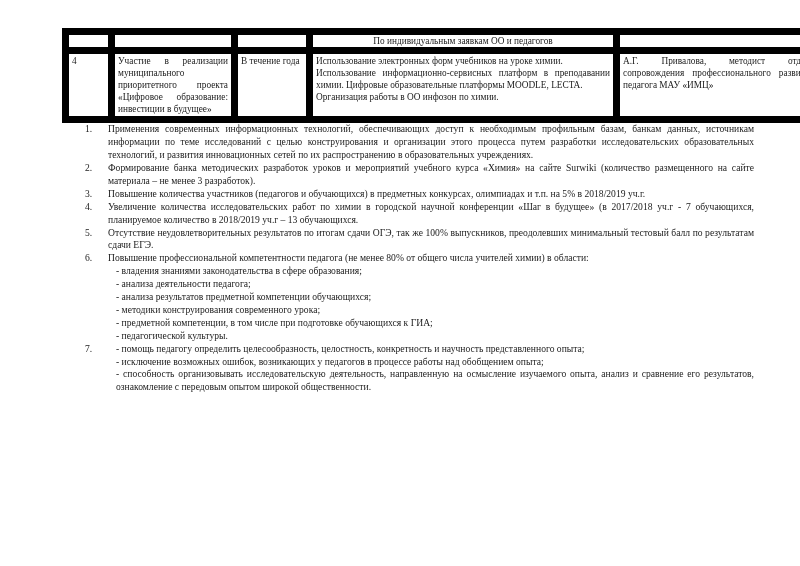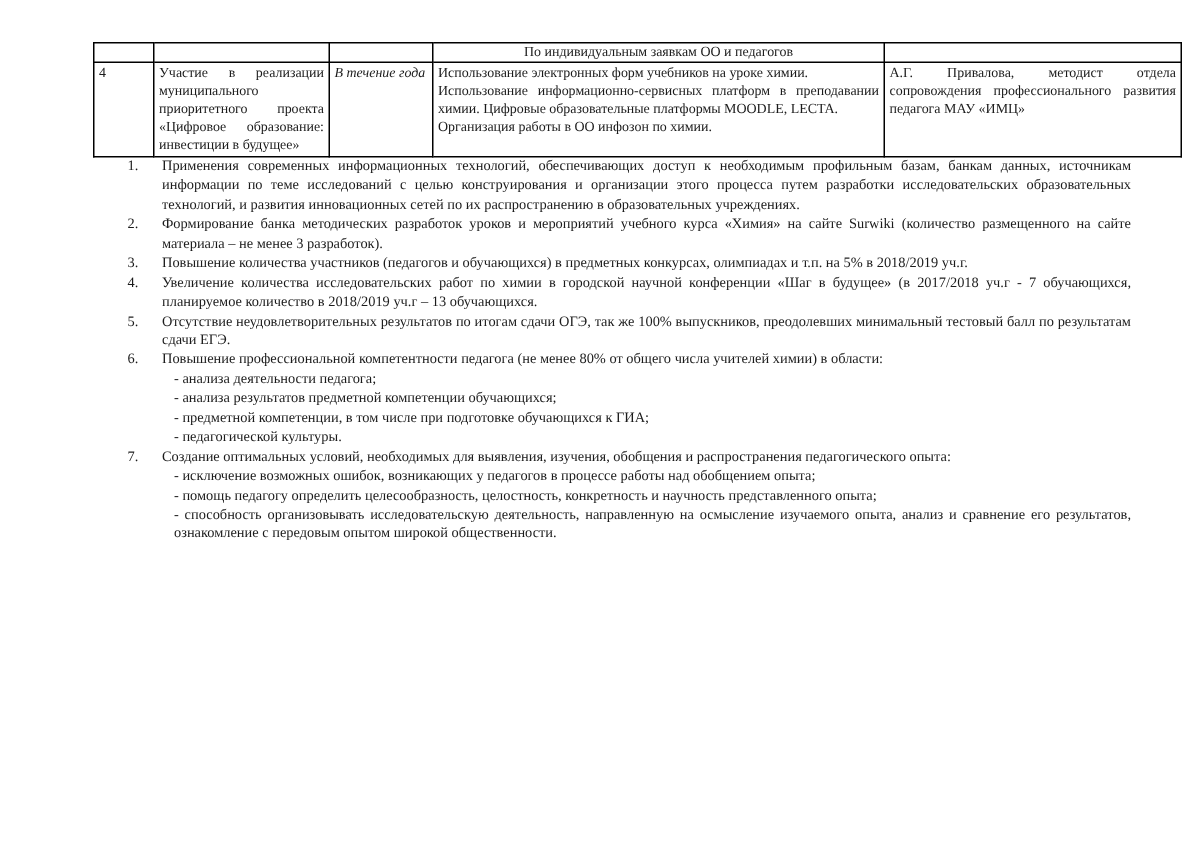--- a/index.html
+++ b/index.html
@@ -26,30 +26,30 @@
   
   table.schedule {
     width: 692px;
     border-collapse: collapse;
     table-layout: fixed;
     margin: 0 0 0 0;
     font-size: 9.3px;
     line-height: 1.30;
   }
   table.schedule td {
-    border: 1px solid #000000;
+    border: 7px solid #000000;
     padding: 1px 3px 1px 3px;
     vertical-align: top;
     text-align: justify;
     text-align-last: left;
     hyphens: none;
   }
   td.col-num   { width: 33px;  text-align: center; text-align-last: center; }
   td.col-name  { width: 110px; }
-  td.col-term  { width: 62px;  text-align: center; text-align-last: center; font-style: italic; }
+  td.col-term  { width: 62px;  text-align: center; text-align-last: center; }
   td.col-desc  { width: 296px; }
   td.col-resp  { width: 191px; }
 
   tr.header-row td {
     text-align: center;
     text-align-last: center;
     padding-top: 1px;
     padding-bottom: 1px;
   }
   tr.header-row td.spanned { padding: 0 2px; }
@@ -153,32 +153,33 @@
 
     <li>
       <span class="marker">5.</span>
       <span class="li-text">Отсутствие неудовлетворительных результатов по итогам сдачи ОГЭ, так же 100% выпускников, преодолевших минимальный тестовый балл по результатам сдачи ЕГЭ.</span>
     </li>
 
     <li>
       <span class="marker">6.</span>
       <span class="li-text">Повышение профессиональной компетентности педагога (не менее 80% от общего числа учителей химии) в области:</span>
       <ul class="dashes">
+        <li>- владения знаниями законодательства в сфере образования;</li>
         <li>- анализа деятельности педагога;</li>
         <li>- анализа результатов предметной компетенции обучающихся;</li>
+        <li>- методики конструирования современного урока;</li>
         <li>- предметной компетенции, в том числе при подготовке обучающихся к ГИА;</li>
         <li>- педагогической культуры.</li>
       </ul>
     </li>
 
     <li>
       <span class="marker">7.</span>
-      <span class="li-text">Создание оптимальных условий, необходимых для выявления, изучения, обобщения и распространения педагогического опыта:</span>
       <ul class="dashes">
+        <li>- помощь педагогу определить целесообразность, целостность, конкретность и научность представленного опыта;</li>
         <li>- исключение возможных ошибок, возникающих у педагогов в процессе работы над обобщением опыта;</li>
-        <li>- помощь педагогу определить целесообразность, целостность, конкретность и научность представленного опыта;</li>
         <li class="justified">- способность организовывать исследовательскую деятельность, направленную на осмысление изучаемого опыта, анализ и сравнение его результатов, ознакомление с передовым опытом широкой общественности.</li>
       </ul>
     </li>
 
   </ol>
 
 </div>
 
 </body></html>

